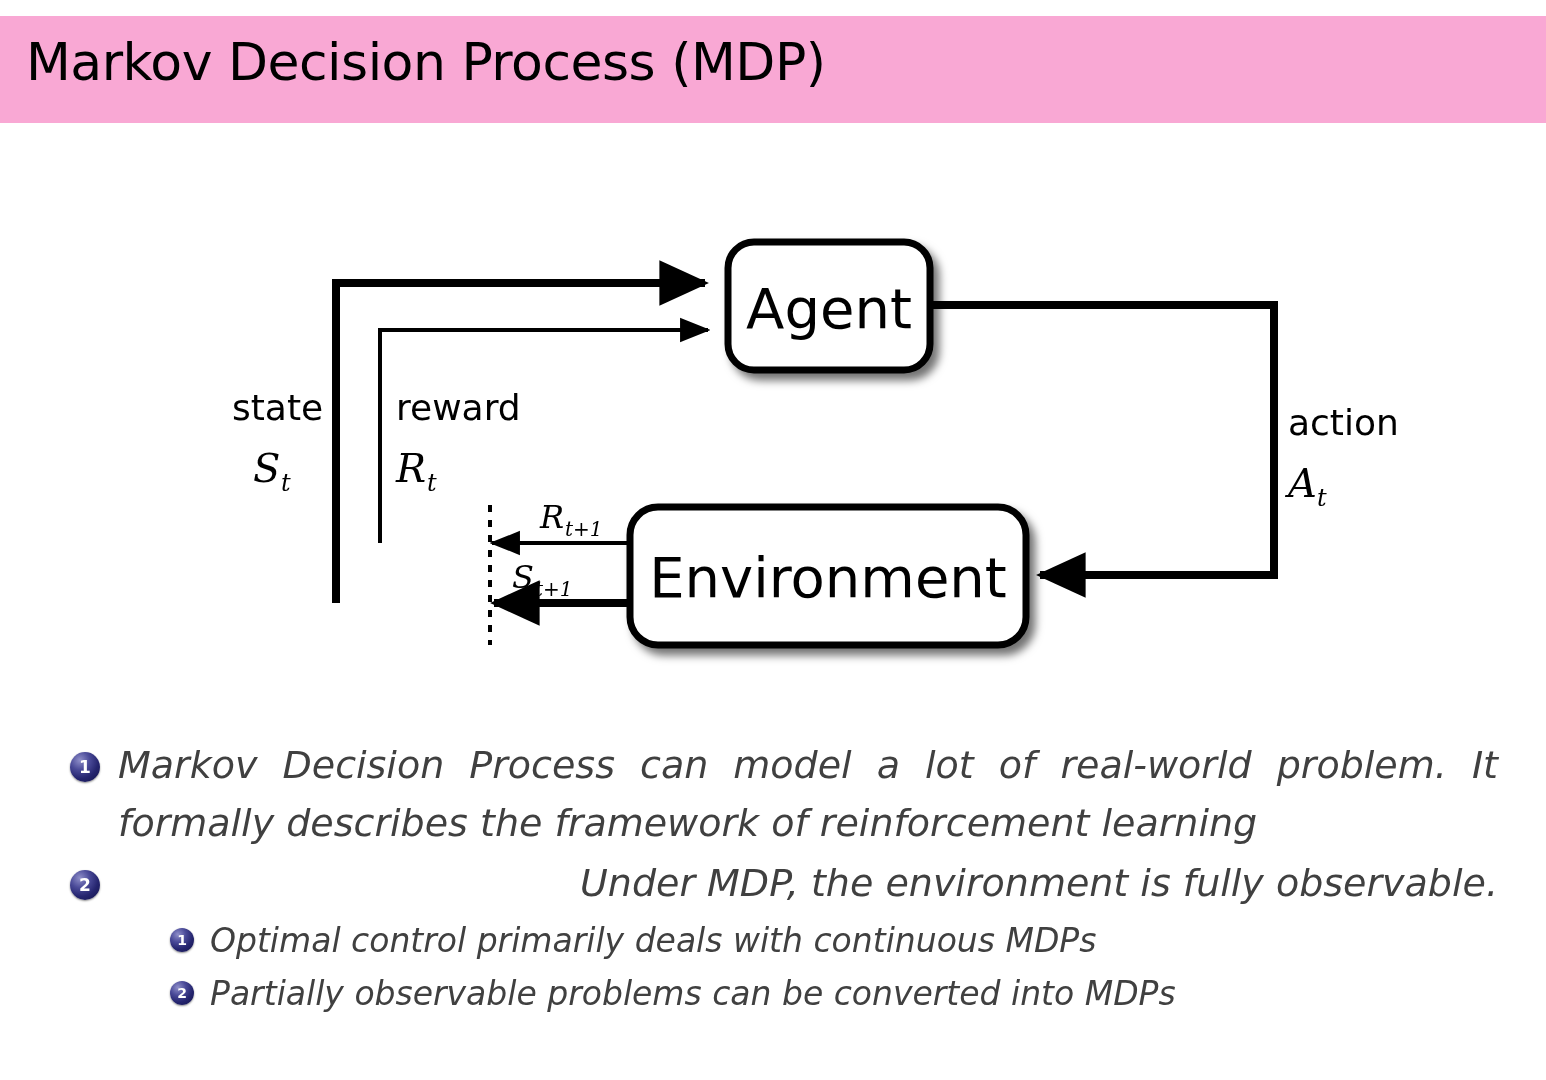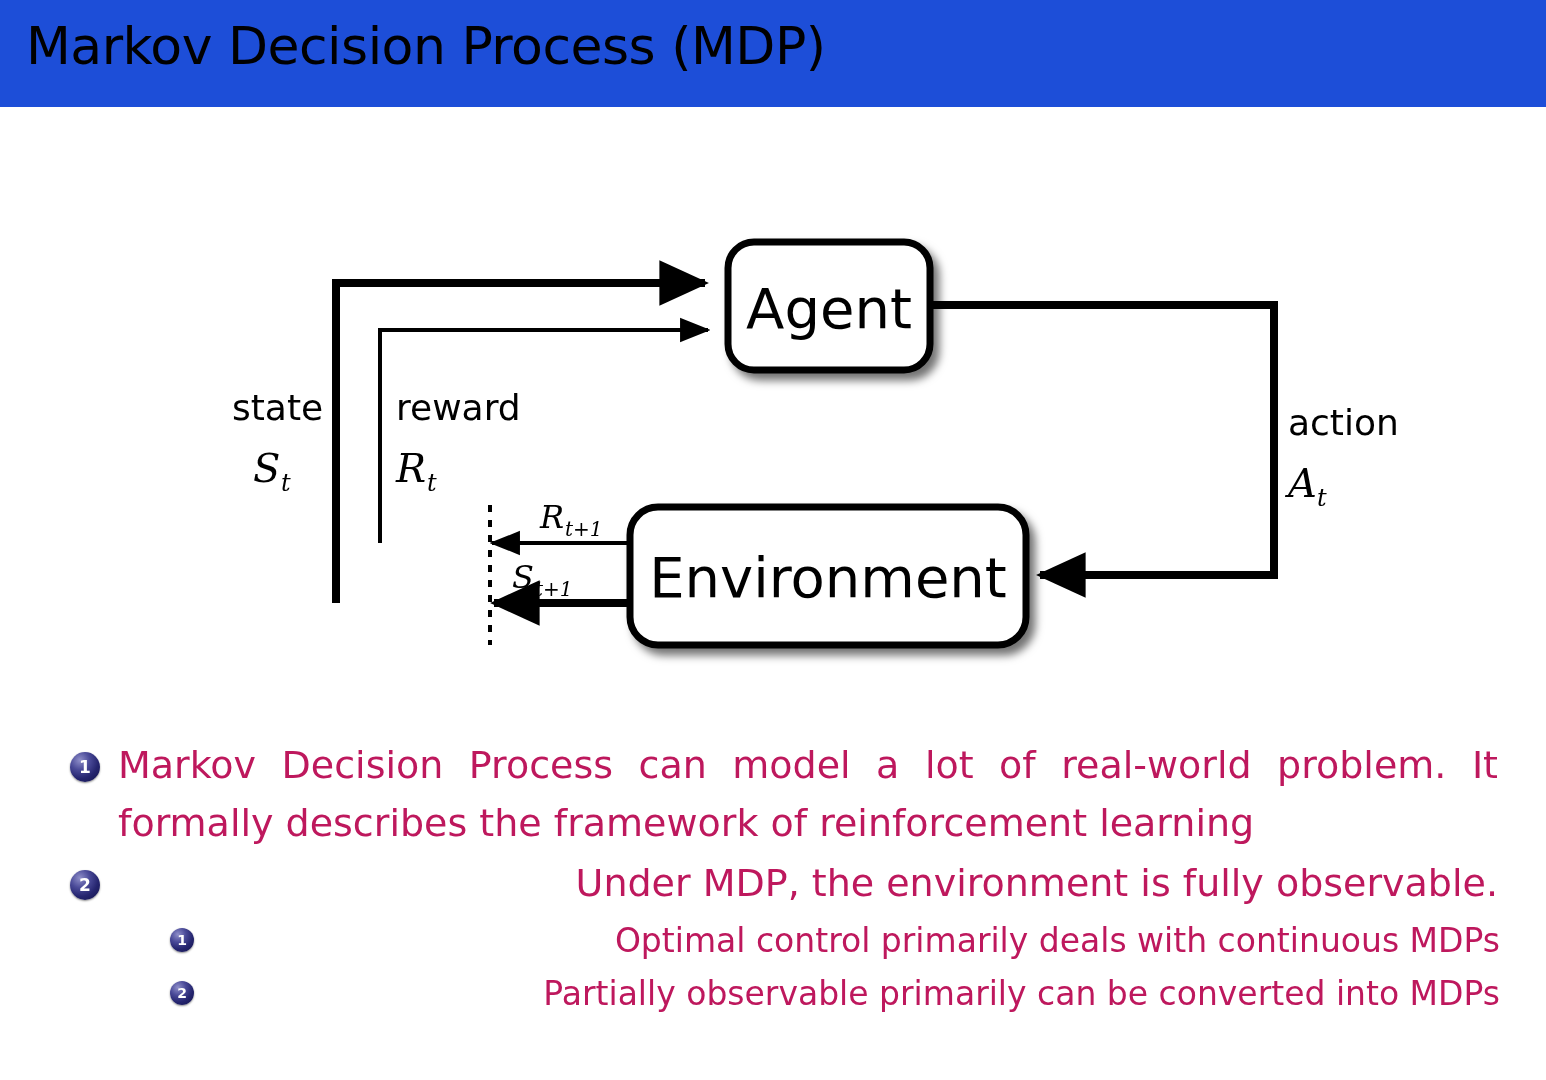--- a/index.html
+++ b/index.html
@@ -12,24 +12,24 @@
     height: 1080px;
     position: relative;
     overflow: hidden;
     font-family: "DejaVu Sans", sans-serif;
     color: #000000;
   }
 
   
   #header-band {
     position: absolute;
-    left: 0; top: 0;
+    left: 0; top: 16px;
     width: 1546px;
     height: 107px;
-    background: #1d4ed8;
+    background: #f9a8d4;
   }
   #slide-title {
     position: absolute;
     left: 26px;
     top: 16px;
     font-family: "DejaVu Sans", sans-serif;
     font-size: 52px;
     font-weight: 400;
     letter-spacing: -0.5px;
     color: #000000;
@@ -119,33 +119,34 @@
   }
   .marker-2 {
     width: 24px; height: 24px;
     font-size: 14px;
     margin-top: 14px;
     margin-right: 16px;
   }
   .bullet-text {
     flex: 1 1 auto;
     font-family: "DejaVu Sans", sans-serif;
-    color: #be185d;
+    color: #404040;
+    font-style: italic;
   }
   .text-1 {
     font-size: 38px;
     line-height: 58px;
     text-align: justify;
     text-justify: inter-word;
   }
   .text-1.nojust { text-align: right; }
   .text-2 {
     font-size: 33px;
     line-height: 53px;
-    text-align: right;
+    text-align: left;
   }
 </style>
 </head>
 <body>
 
 <div id="header-band">
   <div id="slide-title">Markov Decision Process (MDP)</div>
 </div>
 
 <div id="diagram">
@@ -216,16 +217,16 @@
     <span class="bullet-text text-1 nojust">Under MDP, the environment is fully observable.</span>
   </div>
 
   <div class="bullet-row lvl2">
     <span class="marker marker-2">1</span>
     <span class="bullet-text text-2">Optimal control primarily deals with continuous MDPs</span>
   </div>
 
   <div class="bullet-row lvl2">
     <span class="marker marker-2">2</span>
-    <span class="bullet-text text-2">Partially observable primarily can be converted into MDPs</span>
+    <span class="bullet-text text-2">Partially observable problems can be converted into MDPs</span>
   </div>
 
 </div>
 
 </body></html>

